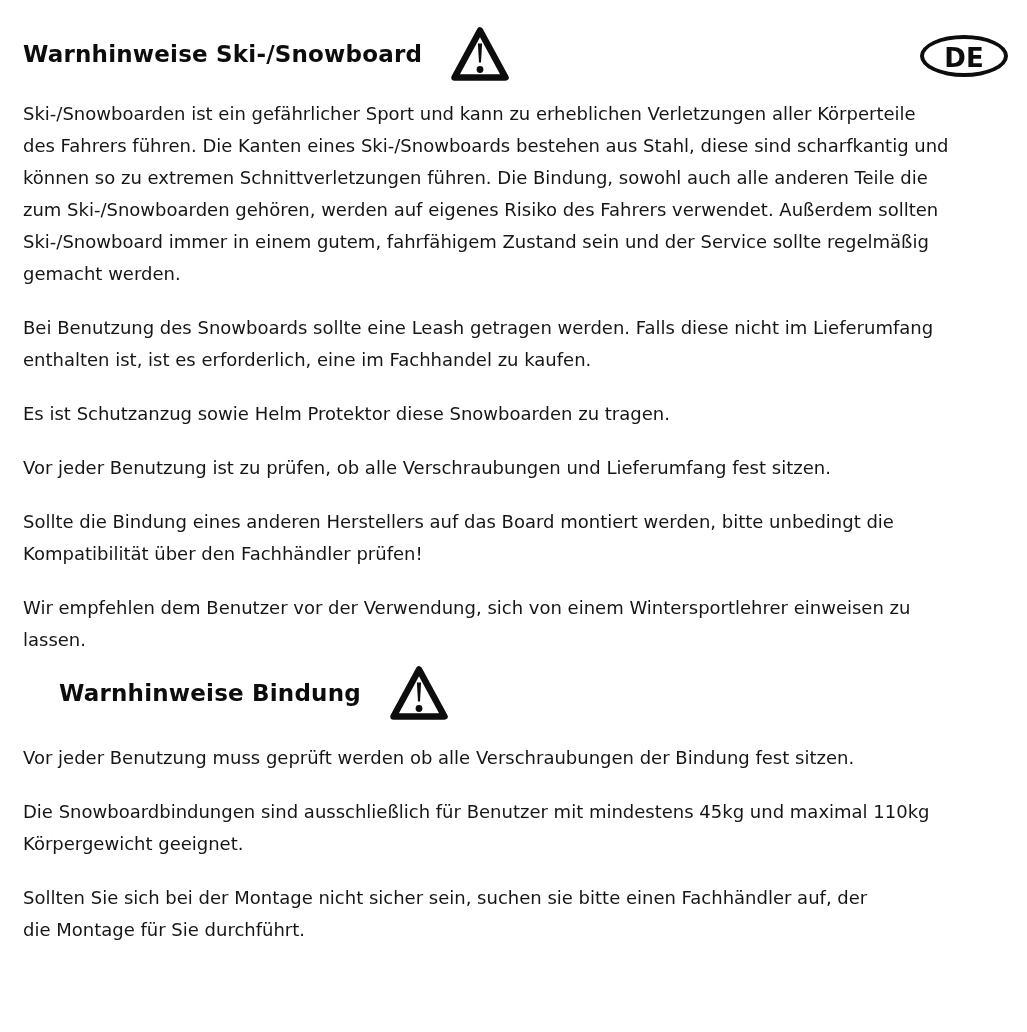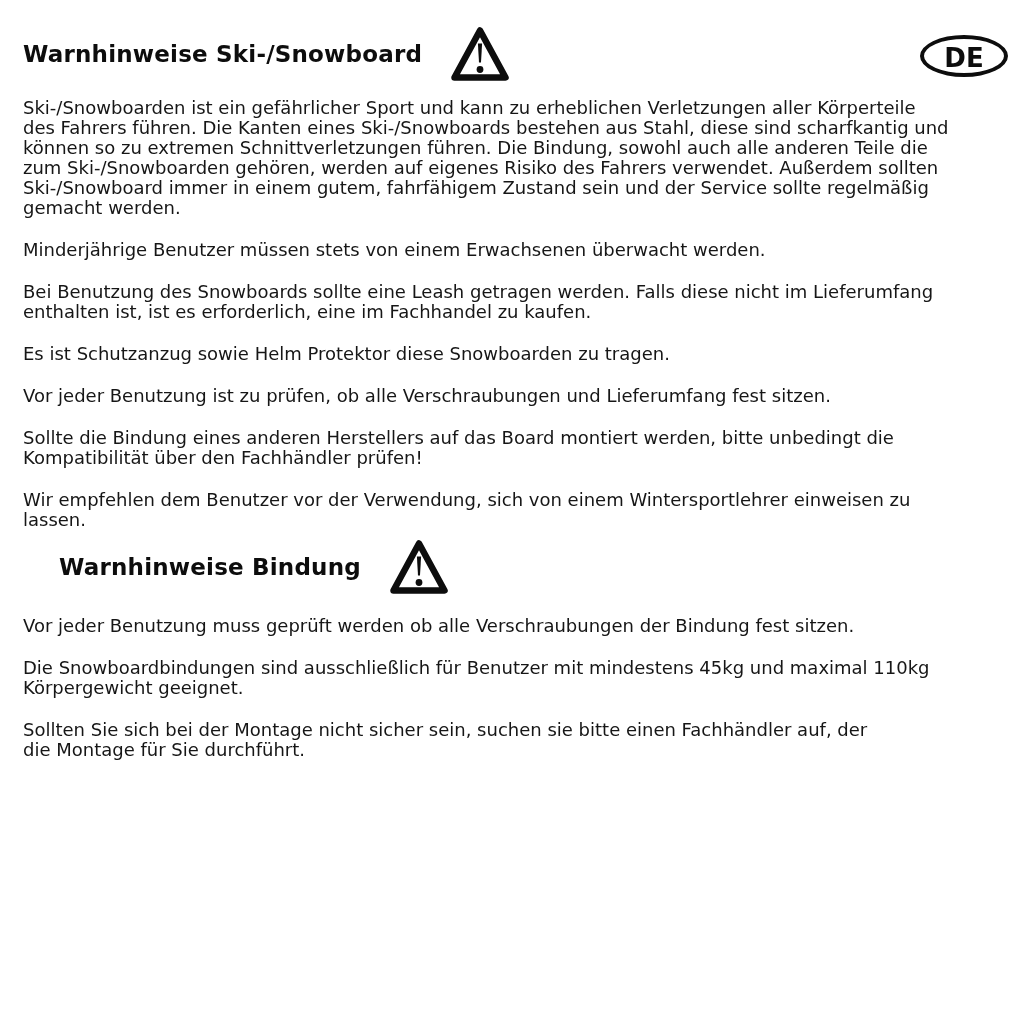--- a/index.html
+++ b/index.html
@@ -32,21 +32,21 @@
   h1.section-heading {
     font-size: 23px;
     font-weight: bold;
     color: #0d0d0d;
     letter-spacing: 0.2px;
     white-space: pre;
   }
   .warn-icon { flex: 0 0 auto; }
   p.body-text {
     font-size: 18px;
-    line-height: 20px;
+    line-height: 32px;
     white-space: pre;
     margin: 0 0 22px 0;
     color: #161616;
   }
   .lang-badge {
     position: absolute;
     top: 35px;
     right: 19px;
     width: 88px;
     height: 42px;
@@ -78,21 +78,20 @@
       <circle cx="30" cy="44.5" r="3.4" fill="#0d0d0d"></circle>
     </svg>
   </div>
 
   <p class="body-text">Ski-/Snowboarden ist ein gefährlicher Sport und kann zu erheblichen Verletzungen aller Körperteile
 des Fahrers führen. Die Kanten eines Ski-/Snowboards bestehen aus Stahl, diese sind scharfkantig und
 können so zu extremen Schnittverletzungen führen. Die Bindung, sowohl auch alle anderen Teile die
 zum Ski-/Snowboarden gehören, werden auf eigenes Risiko des Fahrers verwendet. Außerdem sollten
 Ski-/Snowboard immer in einem gutem, fahrfähigem Zustand sein und der Service sollte regelmäßig
 gemacht werden.</p>
-  <p class="body-text">Minderjährige Benutzer müssen stets von einem Erwachsenen überwacht werden.</p>
   <p class="body-text">Bei Benutzung des Snowboards sollte eine Leash getragen werden. Falls diese nicht im Lieferumfang
 enthalten ist, ist es erforderlich, eine im Fachhandel zu kaufen.</p>
   <p class="body-text">Es ist Schutzanzug sowie Helm Protektor diese Snowboarden zu tragen.</p>
   <p class="body-text">Vor jeder Benutzung ist zu prüfen, ob alle Verschraubungen und Lieferumfang fest sitzen.</p>
   <p class="body-text">Sollte die Bindung eines anderen Herstellers auf das Board montiert werden, bitte unbedingt die
 Kompatibilität über den Fachhändler prüfen!</p>
   <p class="body-text">Wir empfehlen dem Benutzer vor der Verwendung, sich von einem Wintersportlehrer einweisen zu
 lassen.</p>
 
   <div class="heading-row sec2">

